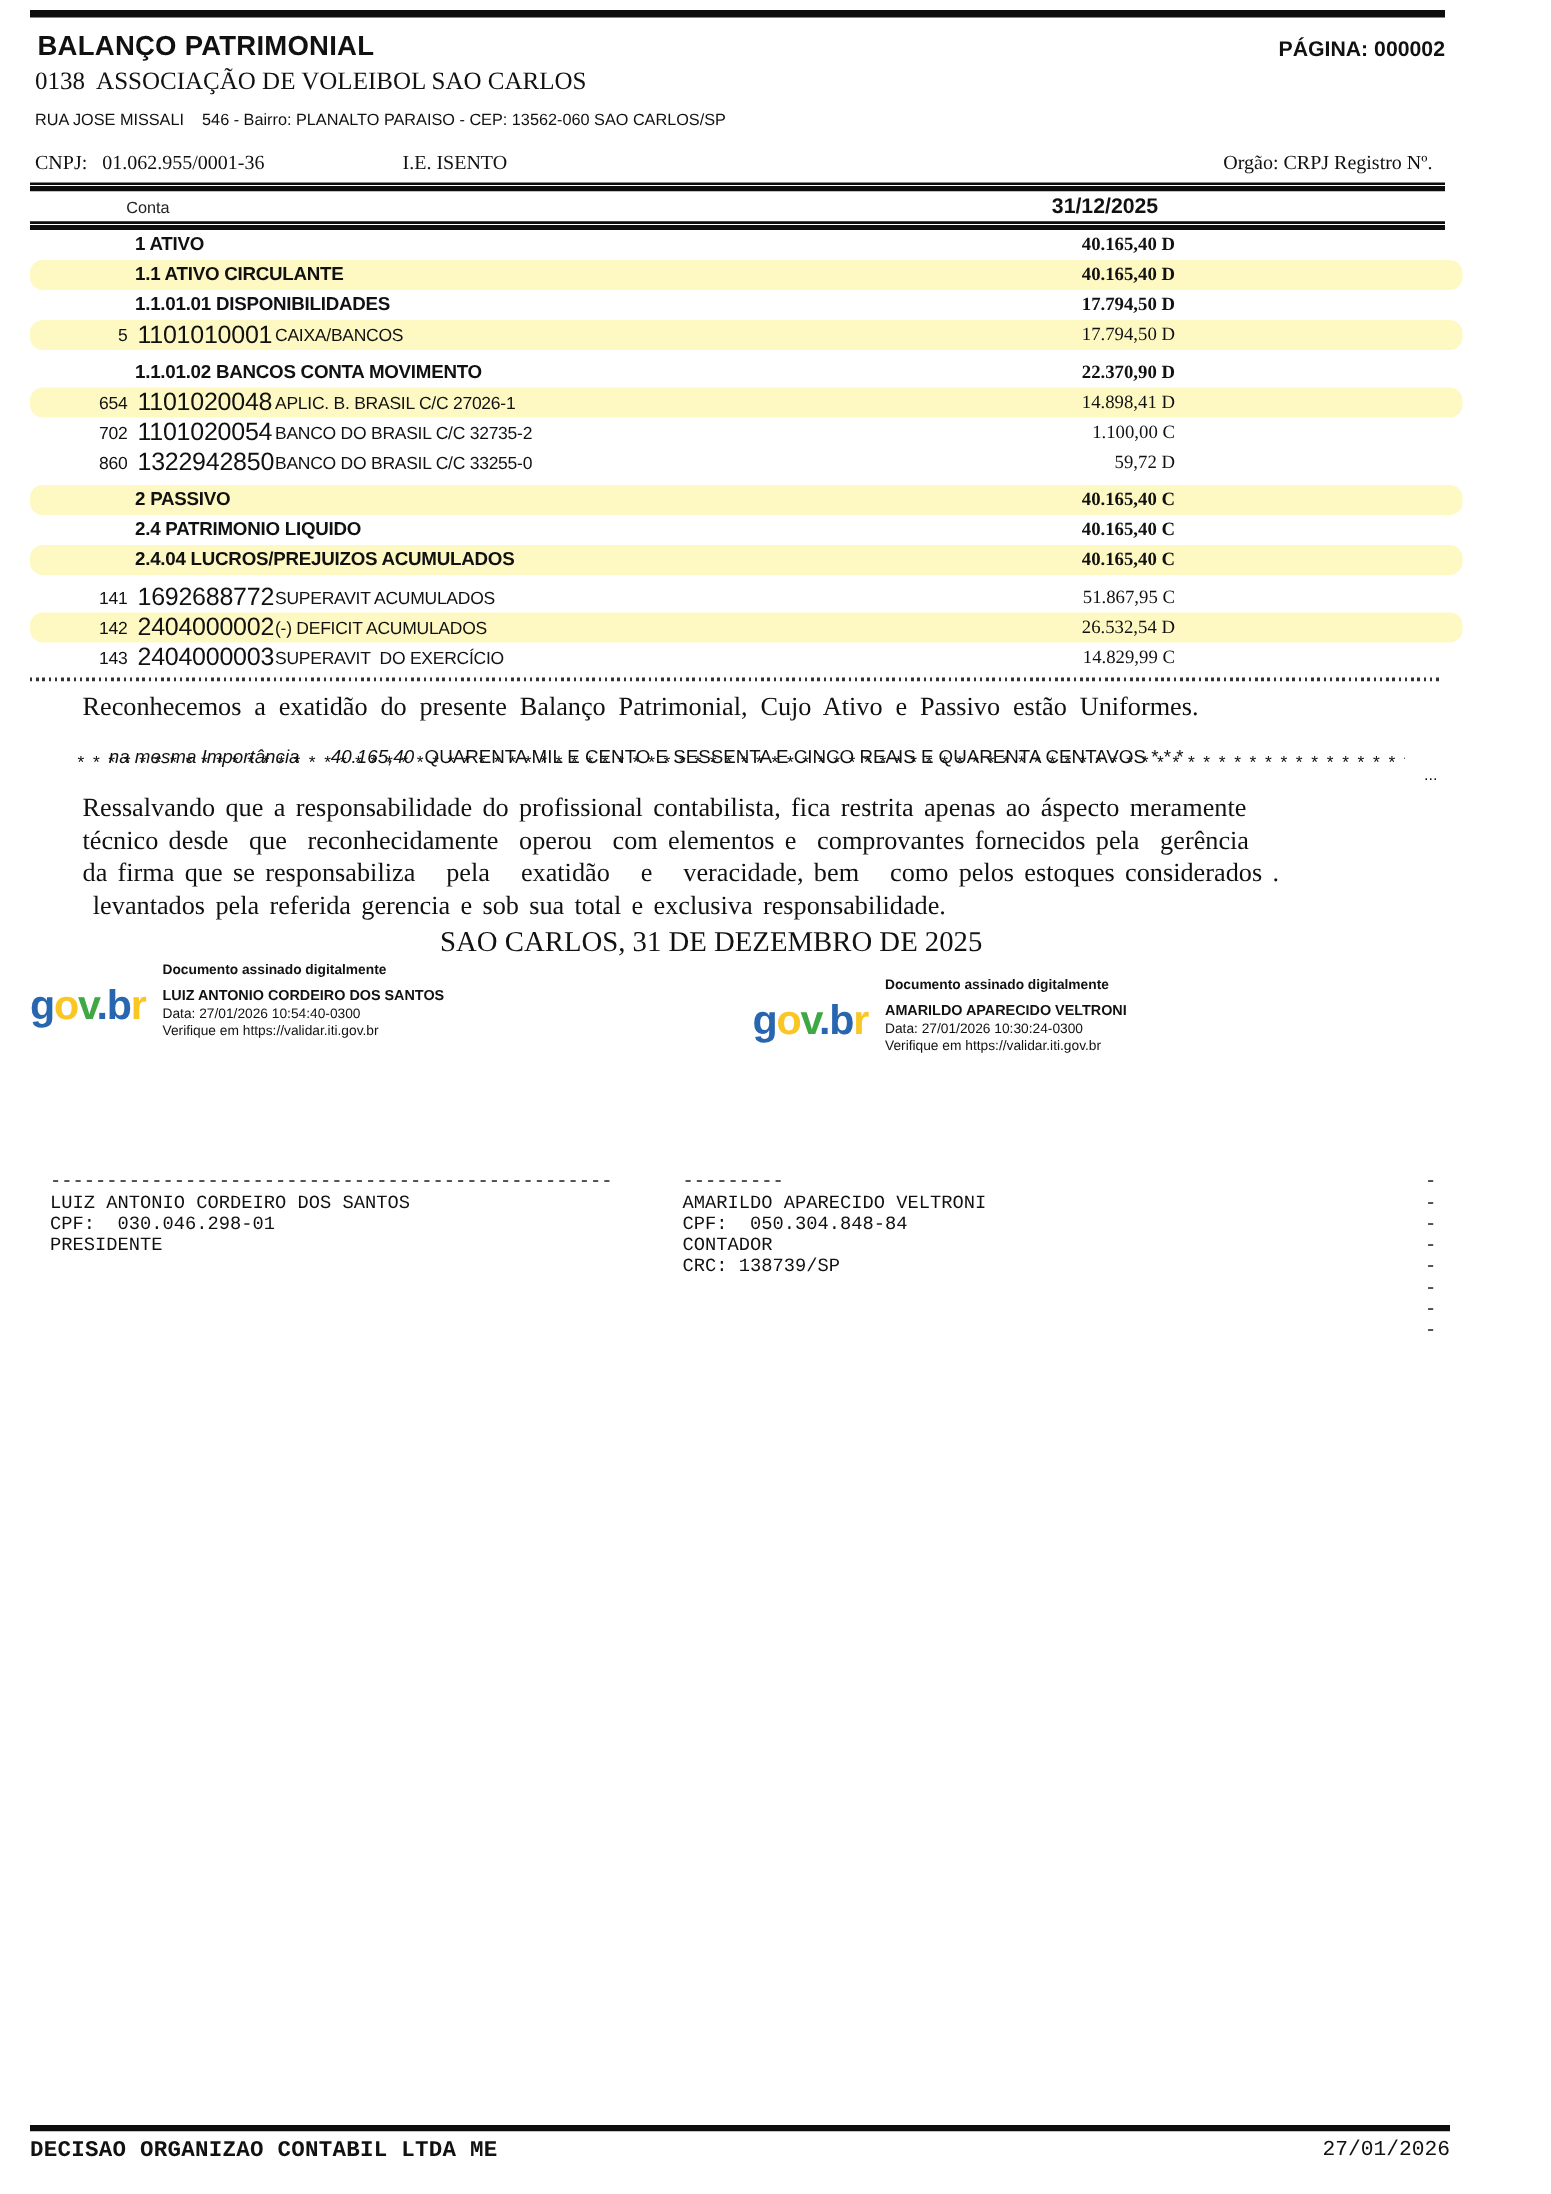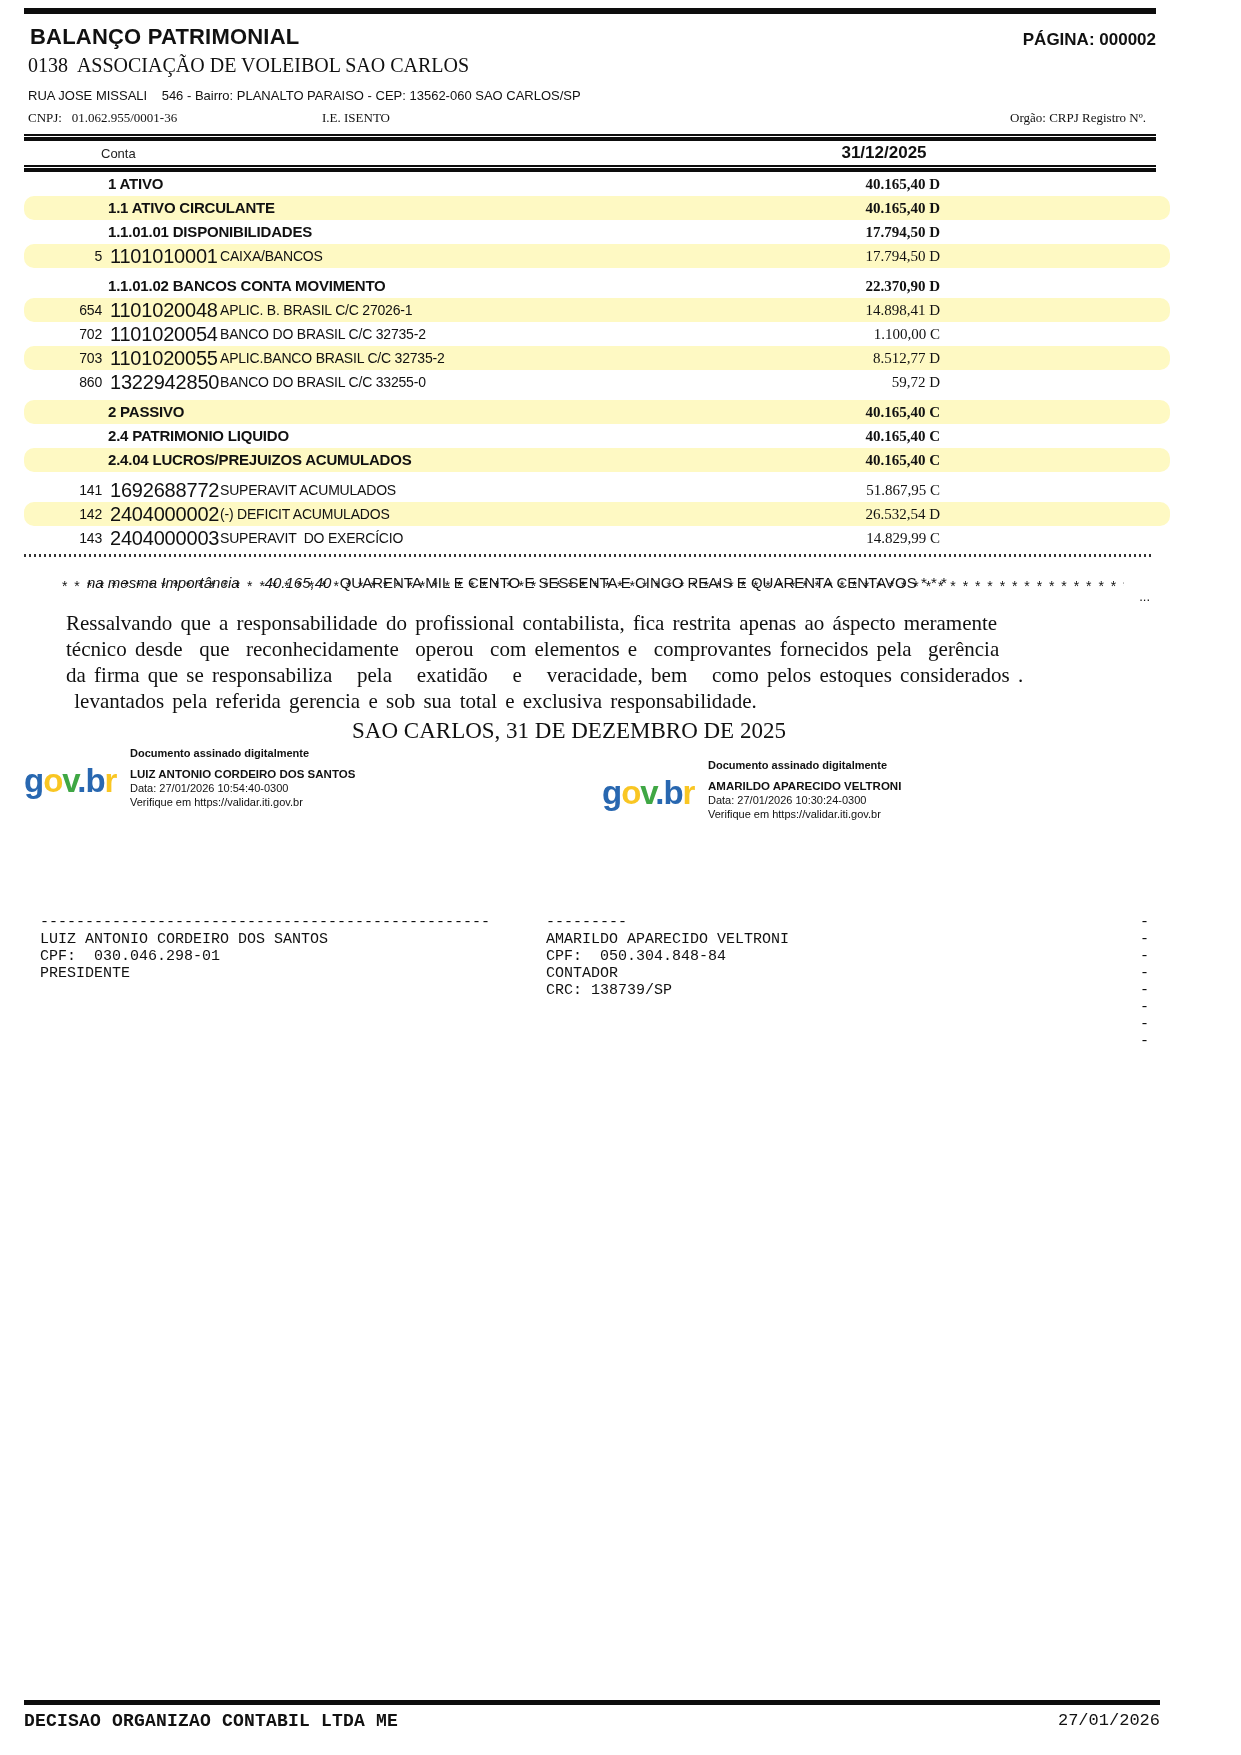--- a/index.html
+++ b/index.html
@@ -16,21 +16,21 @@
   .rule-double { height:7px; background:linear-gradient(to bottom,#0d0d0d 0 2px,#ffffff 2px 3px,#0d0d0d 3px 7px); }
   .rule-dotted { margin-top:4px; height:3px; width:1128px;
     background-image:repeating-linear-gradient(90deg,#333 0 2px,transparent 2px 5px); }
 
   
   .header-row { margin-top:8px; display:flex; justify-content:space-between; align-items:flex-end; padding-left:6px; height:28px; }
   .doc-title { font-size:22px; font-weight:bold; letter-spacing:.2px; }
   .page-label { font-size:17px; font-weight:bold; }
   .company-line { margin-top:4px; padding-left:4px; font-family:"Liberation Serif", serif; font-size:20px; height:26px; }
   .address-line { margin-top:8px; padding-left:4px; font-size:13px; height:16px; }
-  .cnpj-row { position:relative; margin-top:6px; padding-left:4px; font-family:"Liberation Serif", serif; font-size:13px; height:20px; }
+  .cnpj-row { position:relative; margin-top:18px; padding-left:4px; font-family:"Liberation Serif", serif; font-size:16px; height:20px; }
   .ie-label { position:absolute; left:298px; top:0; }
   .organ-label { position:absolute; right:10px; top:0; }
 
   
   .thead { position:relative; height:24px; }
   .th-conta { position:absolute; left:77px; top:5px; font-size:13px; color:#222; }
   .th-date { position:absolute; left:760px; top:2px; width:200px; text-align:center; font-size:17px; font-weight:bold; }
   .tbody { width:1146px; }
   .trow { display:flex; height:24px; line-height:24px; align-items:center; }
   .trow.shade { background:#fef9c3;border-radius:10px; }
@@ -151,27 +151,20 @@
         <span class="c-val">14.898,41 D</span>
         <span class="c-pad"></span>
       </div>
         <div class="trow">
         <span class="c-code">702</span>
         <span class="c-acct">1101020054</span>
         <span class="c-label">BANCO DO BRASIL C/C 32735-2</span>
         <span class="c-val">1.100,00 C</span>
         <span class="c-pad"></span>
       </div>
-        <div class="trow shade">
-        <span class="c-code">703</span>
-        <span class="c-acct">1101020055</span>
-        <span class="c-label">APLIC.BANCO BRASIL C/C 32735-2</span>
-        <span class="c-val">8.512,77 D</span>
-        <span class="c-pad"></span>
-      </div>
         <div class="trow">
         <span class="c-code">860</span>
         <span class="c-acct">1322942850</span>
         <span class="c-label">BANCO DO BRASIL C/C 33255-0</span>
         <span class="c-val">59,72 D</span>
         <span class="c-pad"></span>
       </div>
         <div class="trow shade gap group">
         <span class="c-code"></span>
 
@@ -211,20 +204,21 @@
         <span class="c-code">143</span>
         <span class="c-acct">2404000003</span>
         <span class="c-label">SUPERAVIT  DO EXERCÍCIO</span>
         <span class="c-val">14.829,99 C</span>
         <span class="c-pad"></span>
       </div>
       </div>
 
     <div class="rule-dotted"></div>
 
+    <div class="stmt-line1">Reconhecemos   a  exatidão  do   presente   Balanço  Patrimonial, Cujo  Ativo e Passivo estão  Uniformes.</div>
     <div class="stmt-line2">
       <span class="it">na mesma Importância</span><span class="it">      40.165,40</span><span>  QUARENTA MIL E CENTO E SESSENTA E CINCO REAIS E QUARENTA CENTAVOS * * *</span>
     </div>
     <div class="asterisks">* * * * * * * * * * * * * * * * * * * * * * * * * * * * * * * * * * * * * * * * * * * * * * * * * * * * * * * * * * * * * * * * * * * * * * * * * * * * * * * * * * * * * * * * * * * * * * * * * * * *</div>
     <div class="ellipsis-line">...</div>
 
     <div class="para">
       <div class="para-line">Ressalvando que a responsabilidade do profissional contabilista, fica restrita apenas ao áspecto meramente</div>
       <div class="para-line">técnico desde  que  reconhecidamente  operou  com elementos e  comprovantes fornecidos pela  gerência</div>
       <div class="para-line">da firma que se responsabiliza   pela   exatidão   e   veracidade, bem   como pelos estoques considerados .</div>

